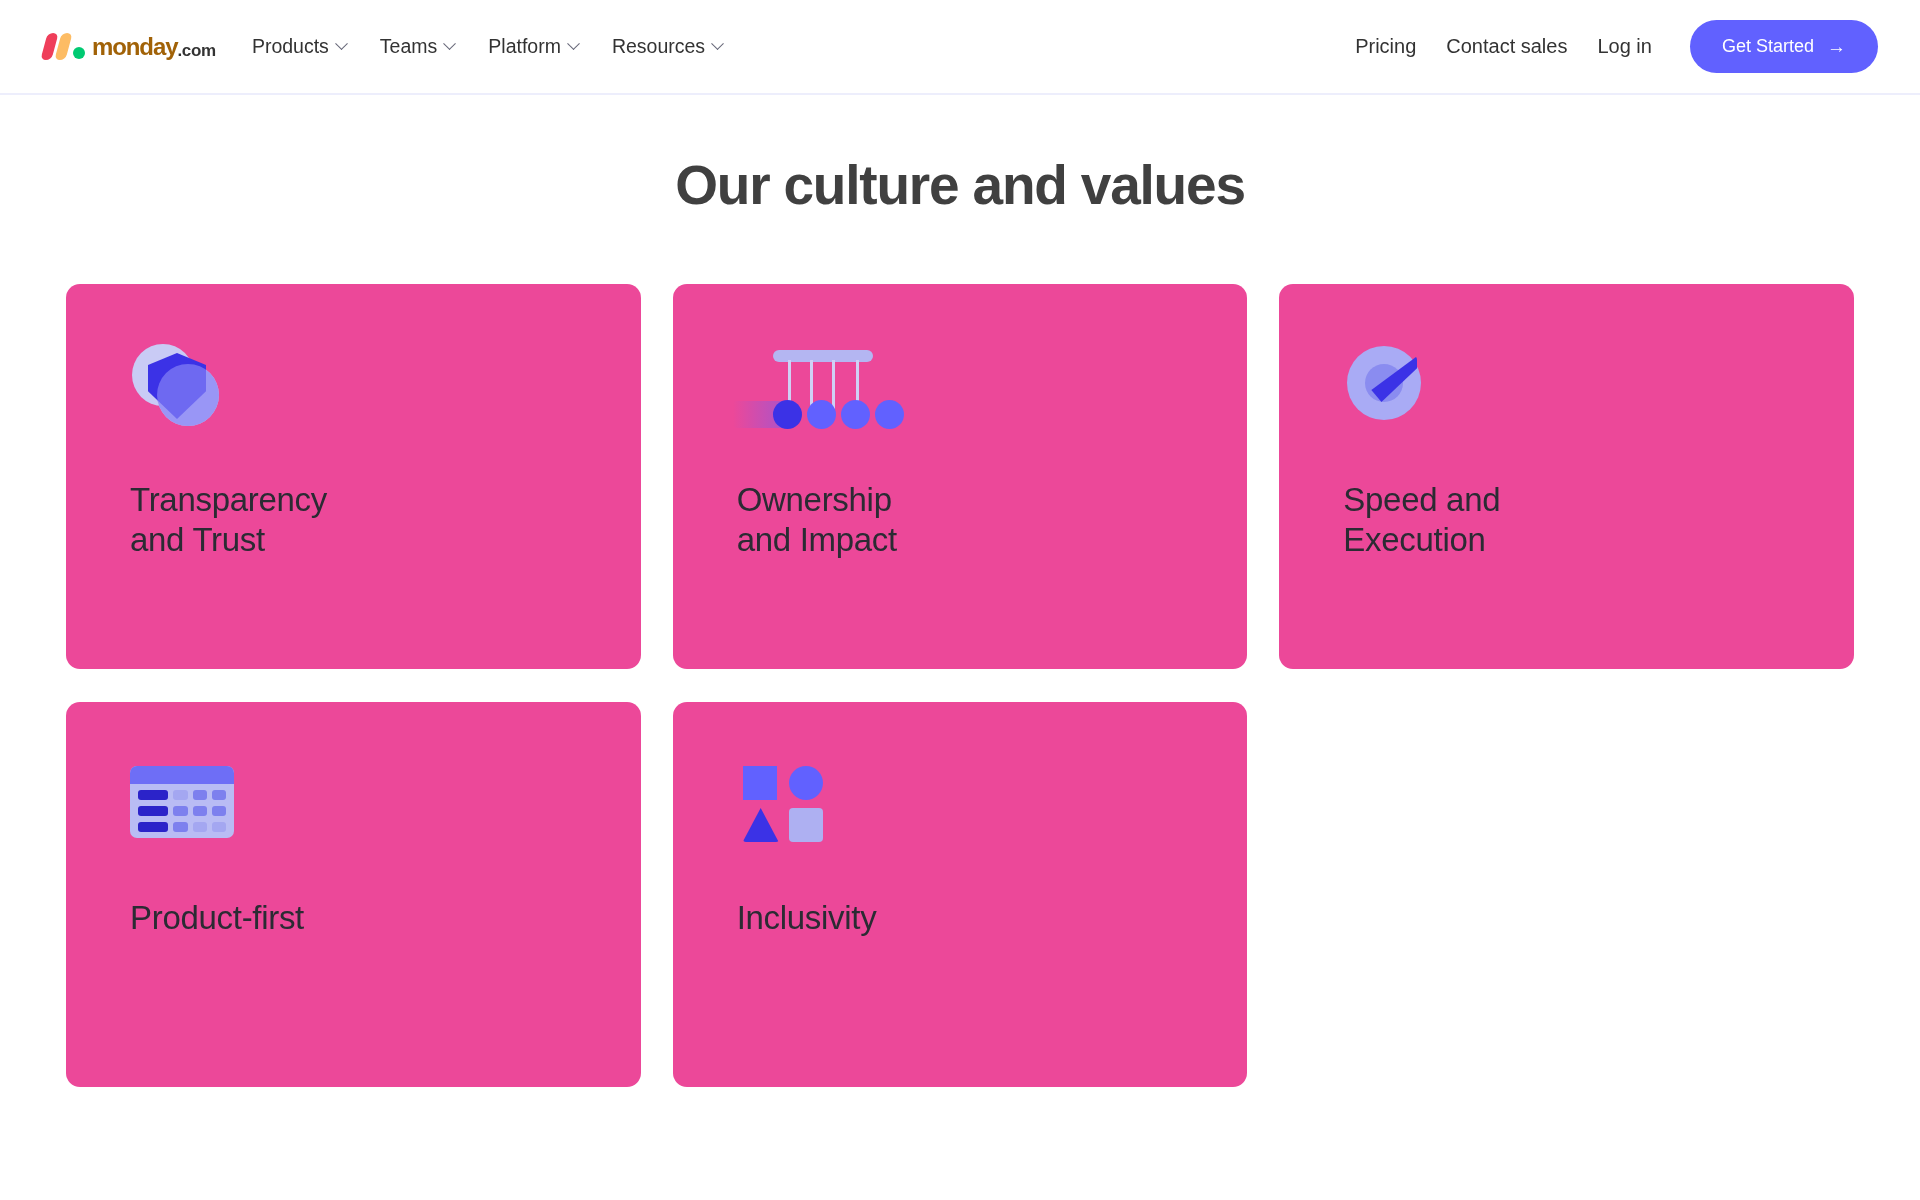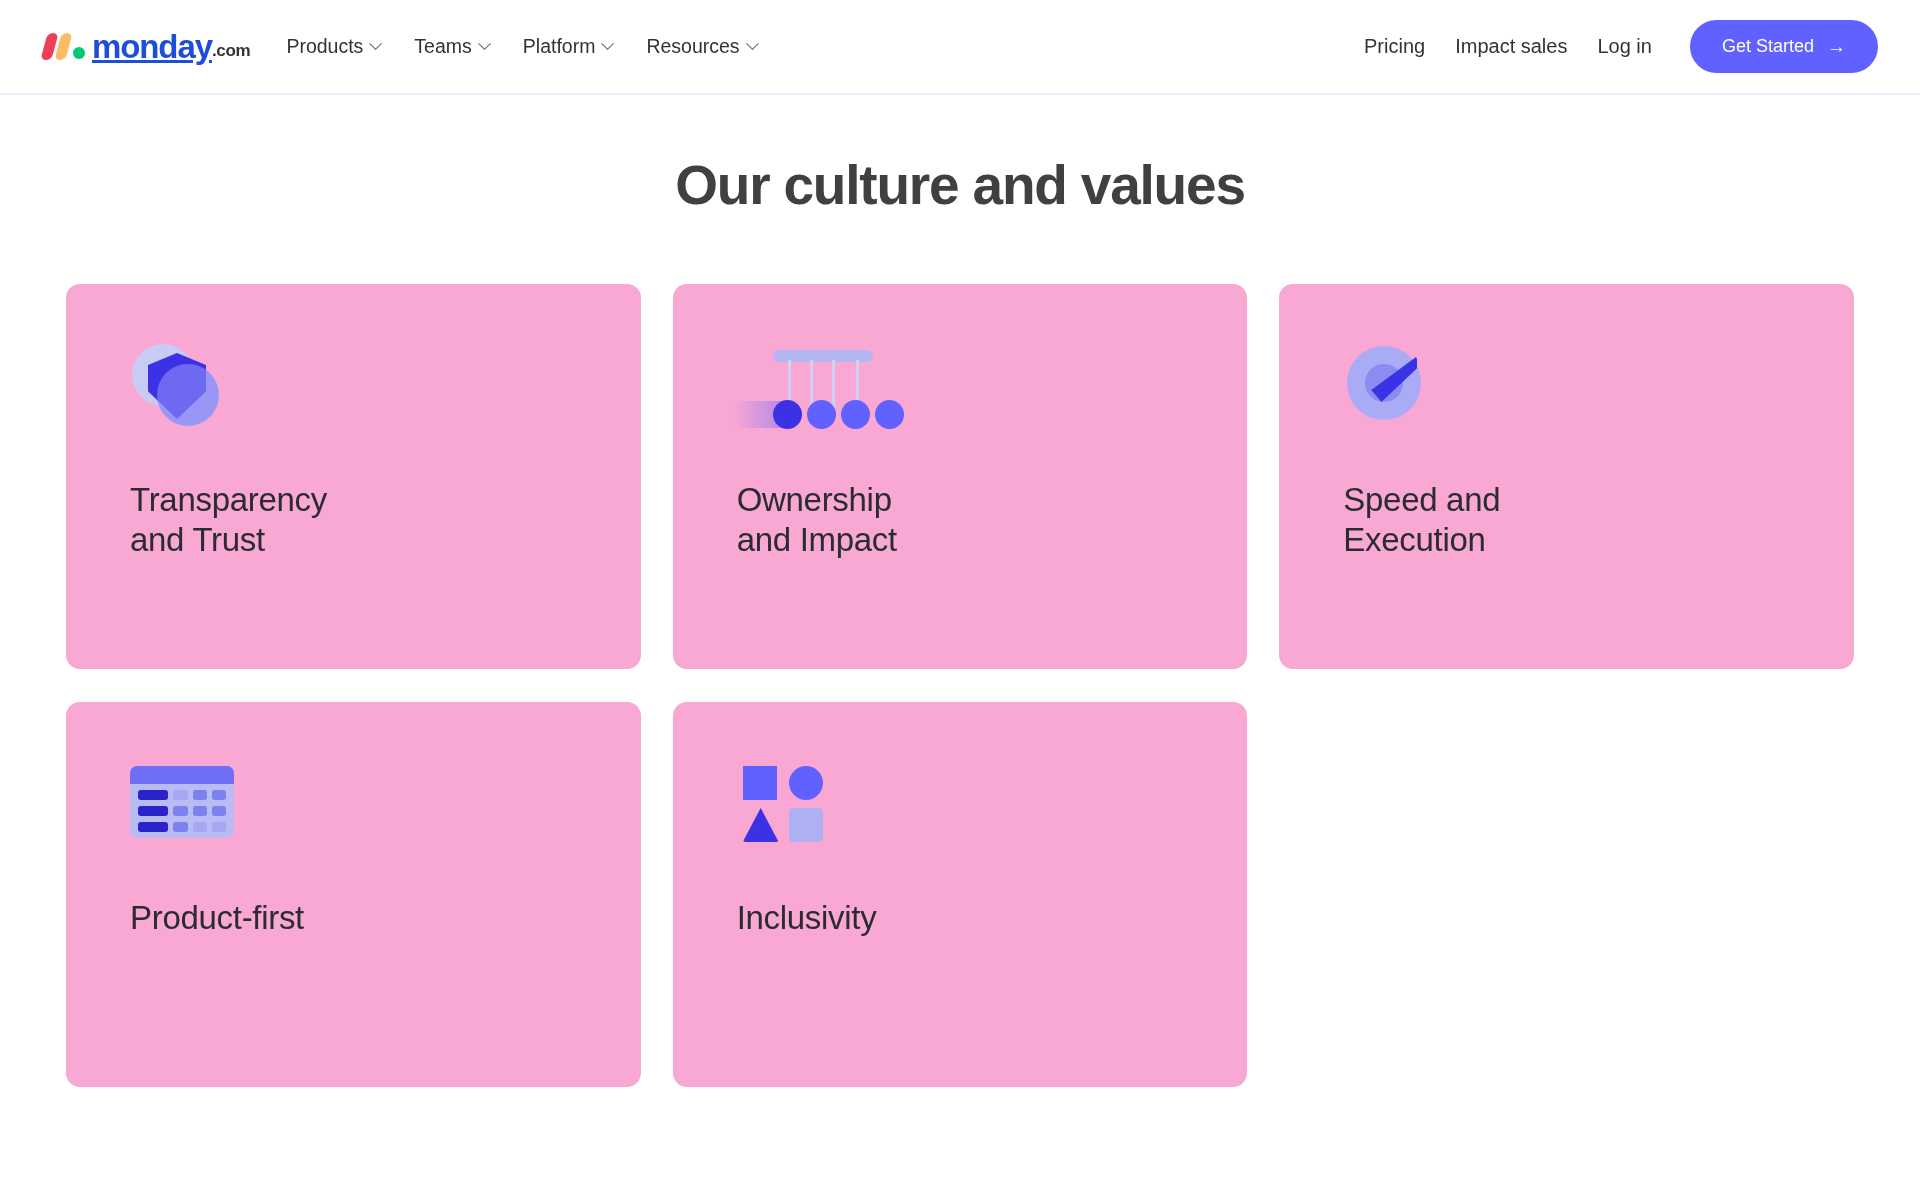--- a/index.html
+++ b/index.html
@@ -43,26 +43,25 @@
   .bar.red { background: #ef3e5a; }
   .bar.yellow { background: #fdbc64; }
   .dot-green {
     width: 12px; height: 12px;
     border-radius: 50%;
     background: #00ca72;
     margin-left: 1px;
     margin-bottom: 1px;
   }
   .logo-text {
-    font-size: 33px;
+    font-size: 24px;
     font-weight: 700;
-    color: #1d4ed8;
+    color: #a16207;
     letter-spacing: -1.1px;
     line-height: 1;
-    text-decoration: underline;
   }
   .logo-com {
     font-size: 17px;
     font-weight: 600;
     color: #333333;
     letter-spacing: -0.3px;
     margin-top: 8px;
   }
 
   .nav-left { display: flex; align-items: center; gap: 34px; }
@@ -123,21 +122,21 @@
   }
 
   .grid {
     display: grid;
     grid-template-columns: repeat(3, 1fr);
     gap: 33px 32px;
     padding: 0 66px;
     margin-top: 67px;
   }
   .card {
-    background: #f9a8d4;
+    background: #ec4899;
     border-radius: 14px;
     height: 385px;
     padding: 58px 62px 0 64px;
     position: relative;
   }
   .card-icon { height: 92px; margin-bottom: 46px; position: relative; }
   .card-title {
     font-size: 33px;
     color: #2b2b33;
     line-height: 1.2;
@@ -218,21 +217,21 @@
       <span class="chev"></span>
     </div>
     <div class="nav-item">
       <span>Resources</span>
       <span class="chev"></span>
     </div>
   </nav>
 
   <div class="nav-right">
     <span class="nav-link">Pricing</span>
-    <span class="nav-link">Impact sales</span>
+    <span class="nav-link">Contact sales</span>
     <span class="nav-link">Log in</span>
     <button class="cta-btn">
       <span>Get Started</span>
       <span class="cta-arrow">→</span>
     </button>
   </div>
 </div>
 
 <h1 class="page-title">Our culture and values</h1>
 

